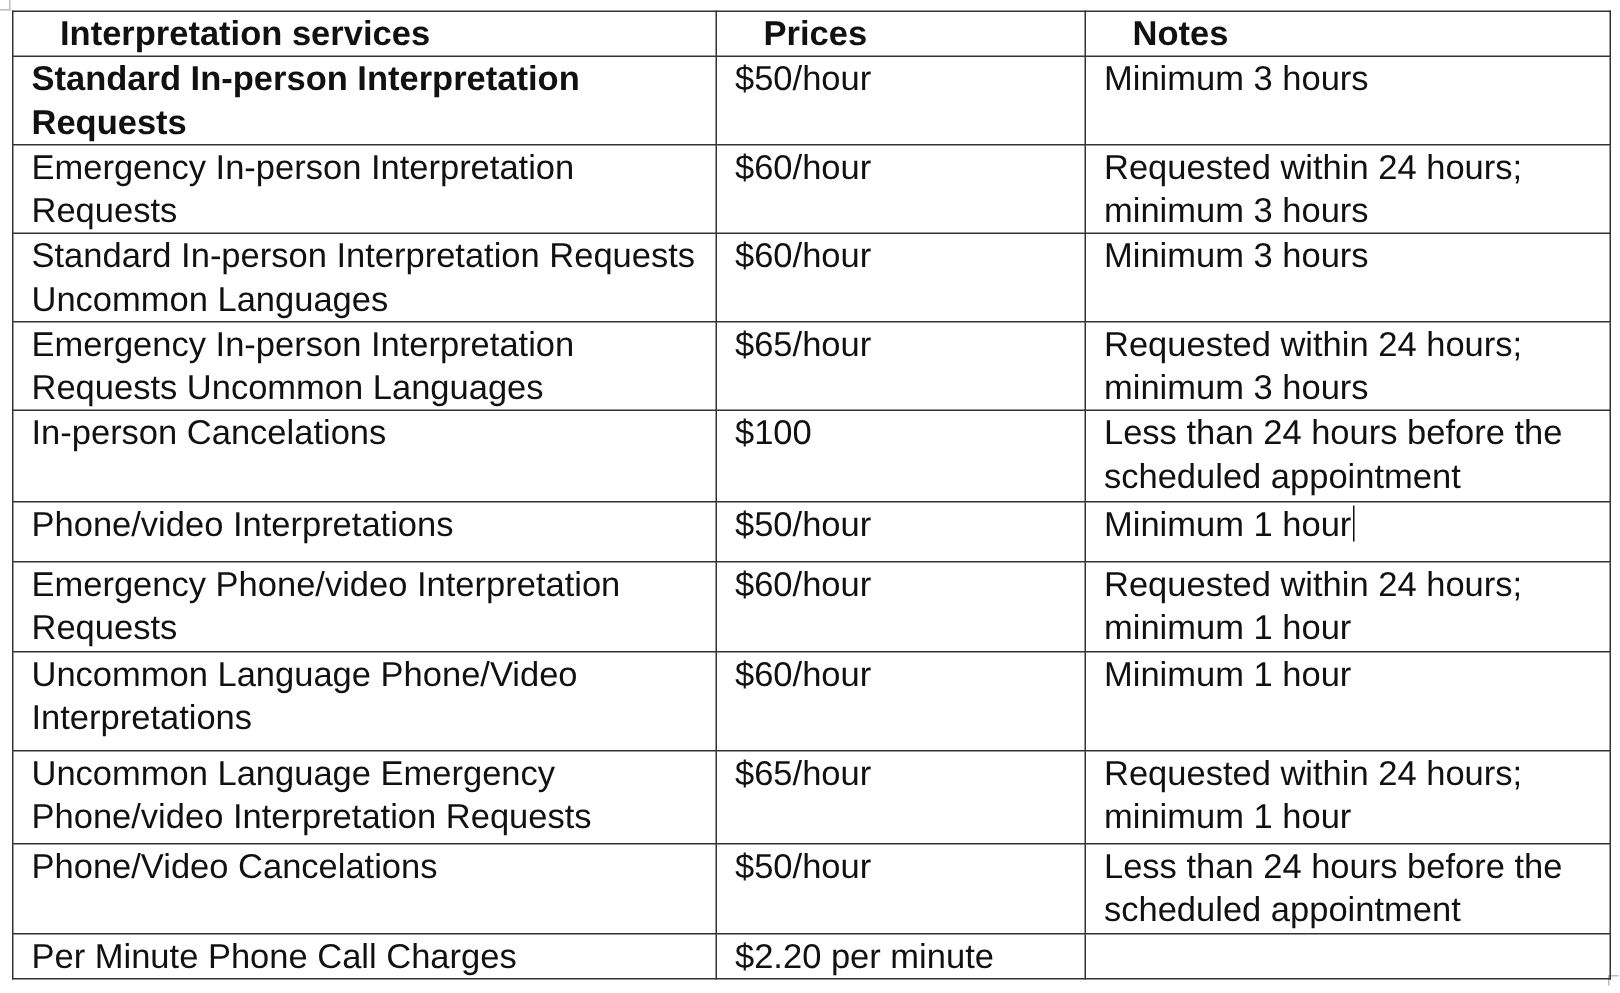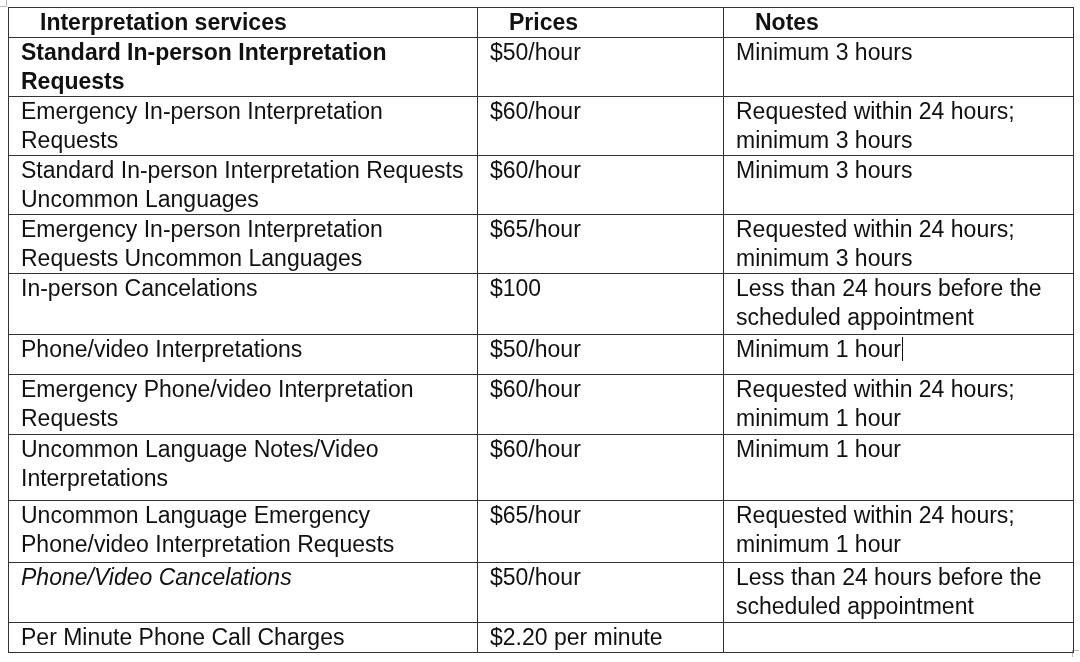--- a/index.html
+++ b/index.html
@@ -67,31 +67,31 @@
         <td style="height: 38px;">Phone/video Interpretations</td>
         <td style="height: 38px;">$50/hour</td>
         <td style="height: 38px;">Minimum 1 hour<span class="cursor"></span></td>
       </tr>
       <tr style="height: 60px;">
         <td style="height: 58px;">Emergency Phone/video Interpretation Requests</td>
         <td style="height: 58px;">$60/hour</td>
         <td style="height: 58px;">Requested within 24 hours; minimum 1 hour</td>
       </tr>
       <tr style="height: 66px;">
-        <td style="height: 64px;">Uncommon Language Notes/Video Interpretations</td>
+        <td style="height: 64px;">Uncommon Language Phone/Video Interpretations</td>
         <td style="height: 64px;">$60/hour</td>
         <td style="height: 64px;">Minimum 1 hour</td>
       </tr>
       <tr style="height: 62px;">
         <td style="height: 60px; margin-left: 31px;">Uncommon Language Emergency Phone/video Interpretation Requests</td>
         <td style="height: 60px;">$65/hour</td>
         <td style="height: 60px;">Requested within 24 hours; minimum 1 hour</td>
       </tr>
       <tr style="height: 60px;">
-        <td style="height: 58px; font-style: italic;">Phone/Video Cancelations</td>
+        <td style="height: 58px;">Phone/Video Cancelations</td>
         <td style="height: 58px;">$50/hour</td>
         <td style="height: 58px;">Less than 24 hours before the scheduled appointment</td>
       </tr>
       <tr style="height: 28px;">
         <td style="height: 26px;">Per Minute Phone Call Charges</td>
         <td style="height: 26px;">$2.20 per minute</td>
         <td style="height: 26px;"></td>
       </tr>
     </tbody>
 </table>

